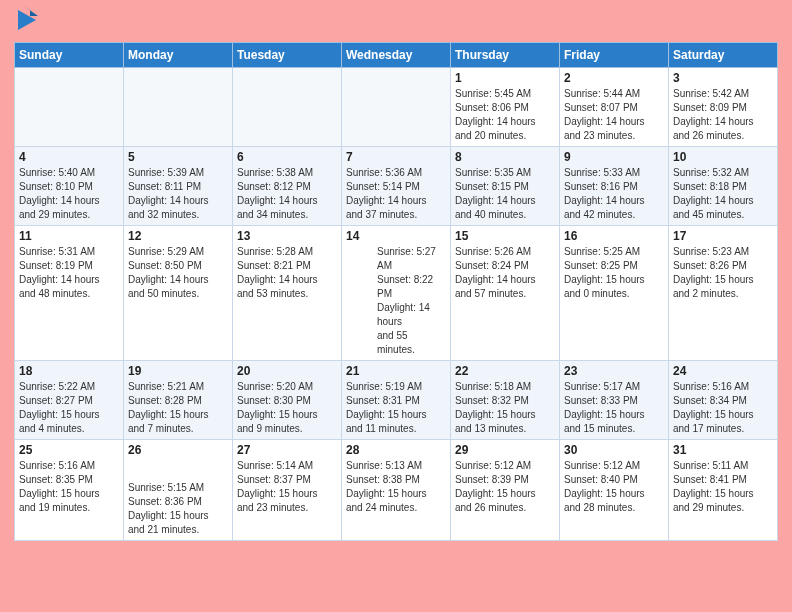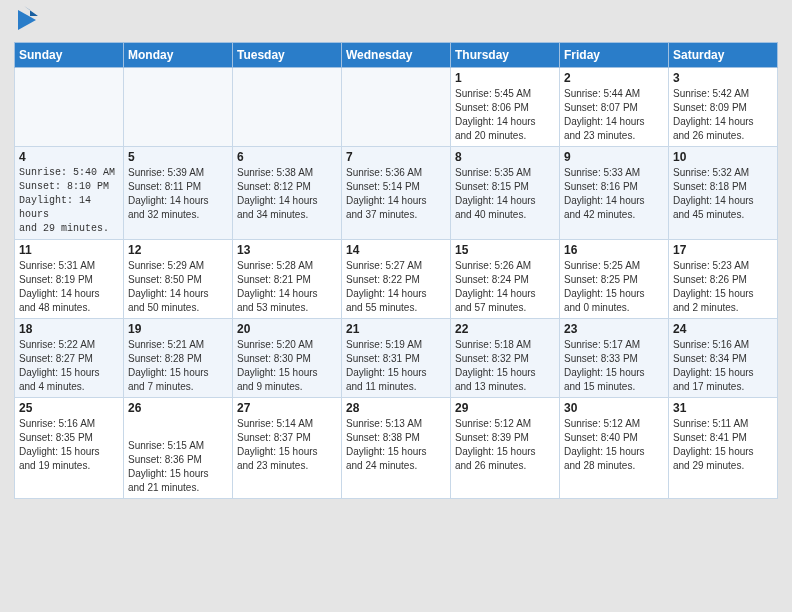--- a/index.html
+++ b/index.html
@@ -7,21 +7,21 @@
       font-family: Arial, sans-serif;
       background: #fff;
       width: 792px;
       height: 612px;
       overflow: hidden;
     }
     .page {
       width: 792px;
       height: 612px;
       padding: 10px 14px;
-      background: #e5e5e5;
+      background: #fca5a5;
     }
     .header {
       display: flex;
       justify-content: space-between;
       align-items: flex-start;
       margin-bottom: 8px;
     }
     .logo {
       display: flex;
       align-items: center;
@@ -158,21 +158,21 @@
             <span class="day-num">3</span>
             <div class="day-info" style="white-space: pre-line;">Sunrise: 5:42 AM
 Sunset: 8:09 PM
 Daylight: 14 hours
 and 26 minutes.</div>
           </td>
         </tr>
         <tr class="row-even">
           <td>
             <span class="day-num">4</span>
-            <div class="day-info" style="white-space: pre-line; font-family: Liberation Mono, monospace;">Sunrise: 5:40 AM
+            <div class="day-info" style="white-space: pre-line;">Sunrise: 5:40 AM
 Sunset: 8:10 PM
 Daylight: 14 hours
 and 29 minutes.</div>
           </td>
           <td>
             <span class="day-num">5</span>
             <div class="day-info" style="white-space: pre-line;">Sunrise: 5:39 AM
 Sunset: 8:11 PM
 Daylight: 14 hours
 and 32 minutes.</div>
@@ -230,21 +230,21 @@
           </td>
           <td>
             <span class="day-num">13</span>
             <div class="day-info" style="white-space: pre-line;">Sunrise: 5:28 AM
 Sunset: 8:21 PM
 Daylight: 14 hours
 and 53 minutes.</div>
           </td>
           <td>
             <span class="day-num">14</span>
-            <div class="day-info" style="white-space: pre-line;">Sunrise: 5:27 AM
+            <div class="day-info" style="white-space: pre-line; margin-left: 31px;">Sunrise: 5:27 AM
 Sunset: 8:22 PM
 Daylight: 14 hours
 and 55 minutes.</div>
           </td>
           <td>
             <span class="day-num">15</span>
             <div class="day-info" style="white-space: pre-line;">Sunrise: 5:26 AM
 Sunset: 8:24 PM
 Daylight: 14 hours
 and 57 minutes.</div>

